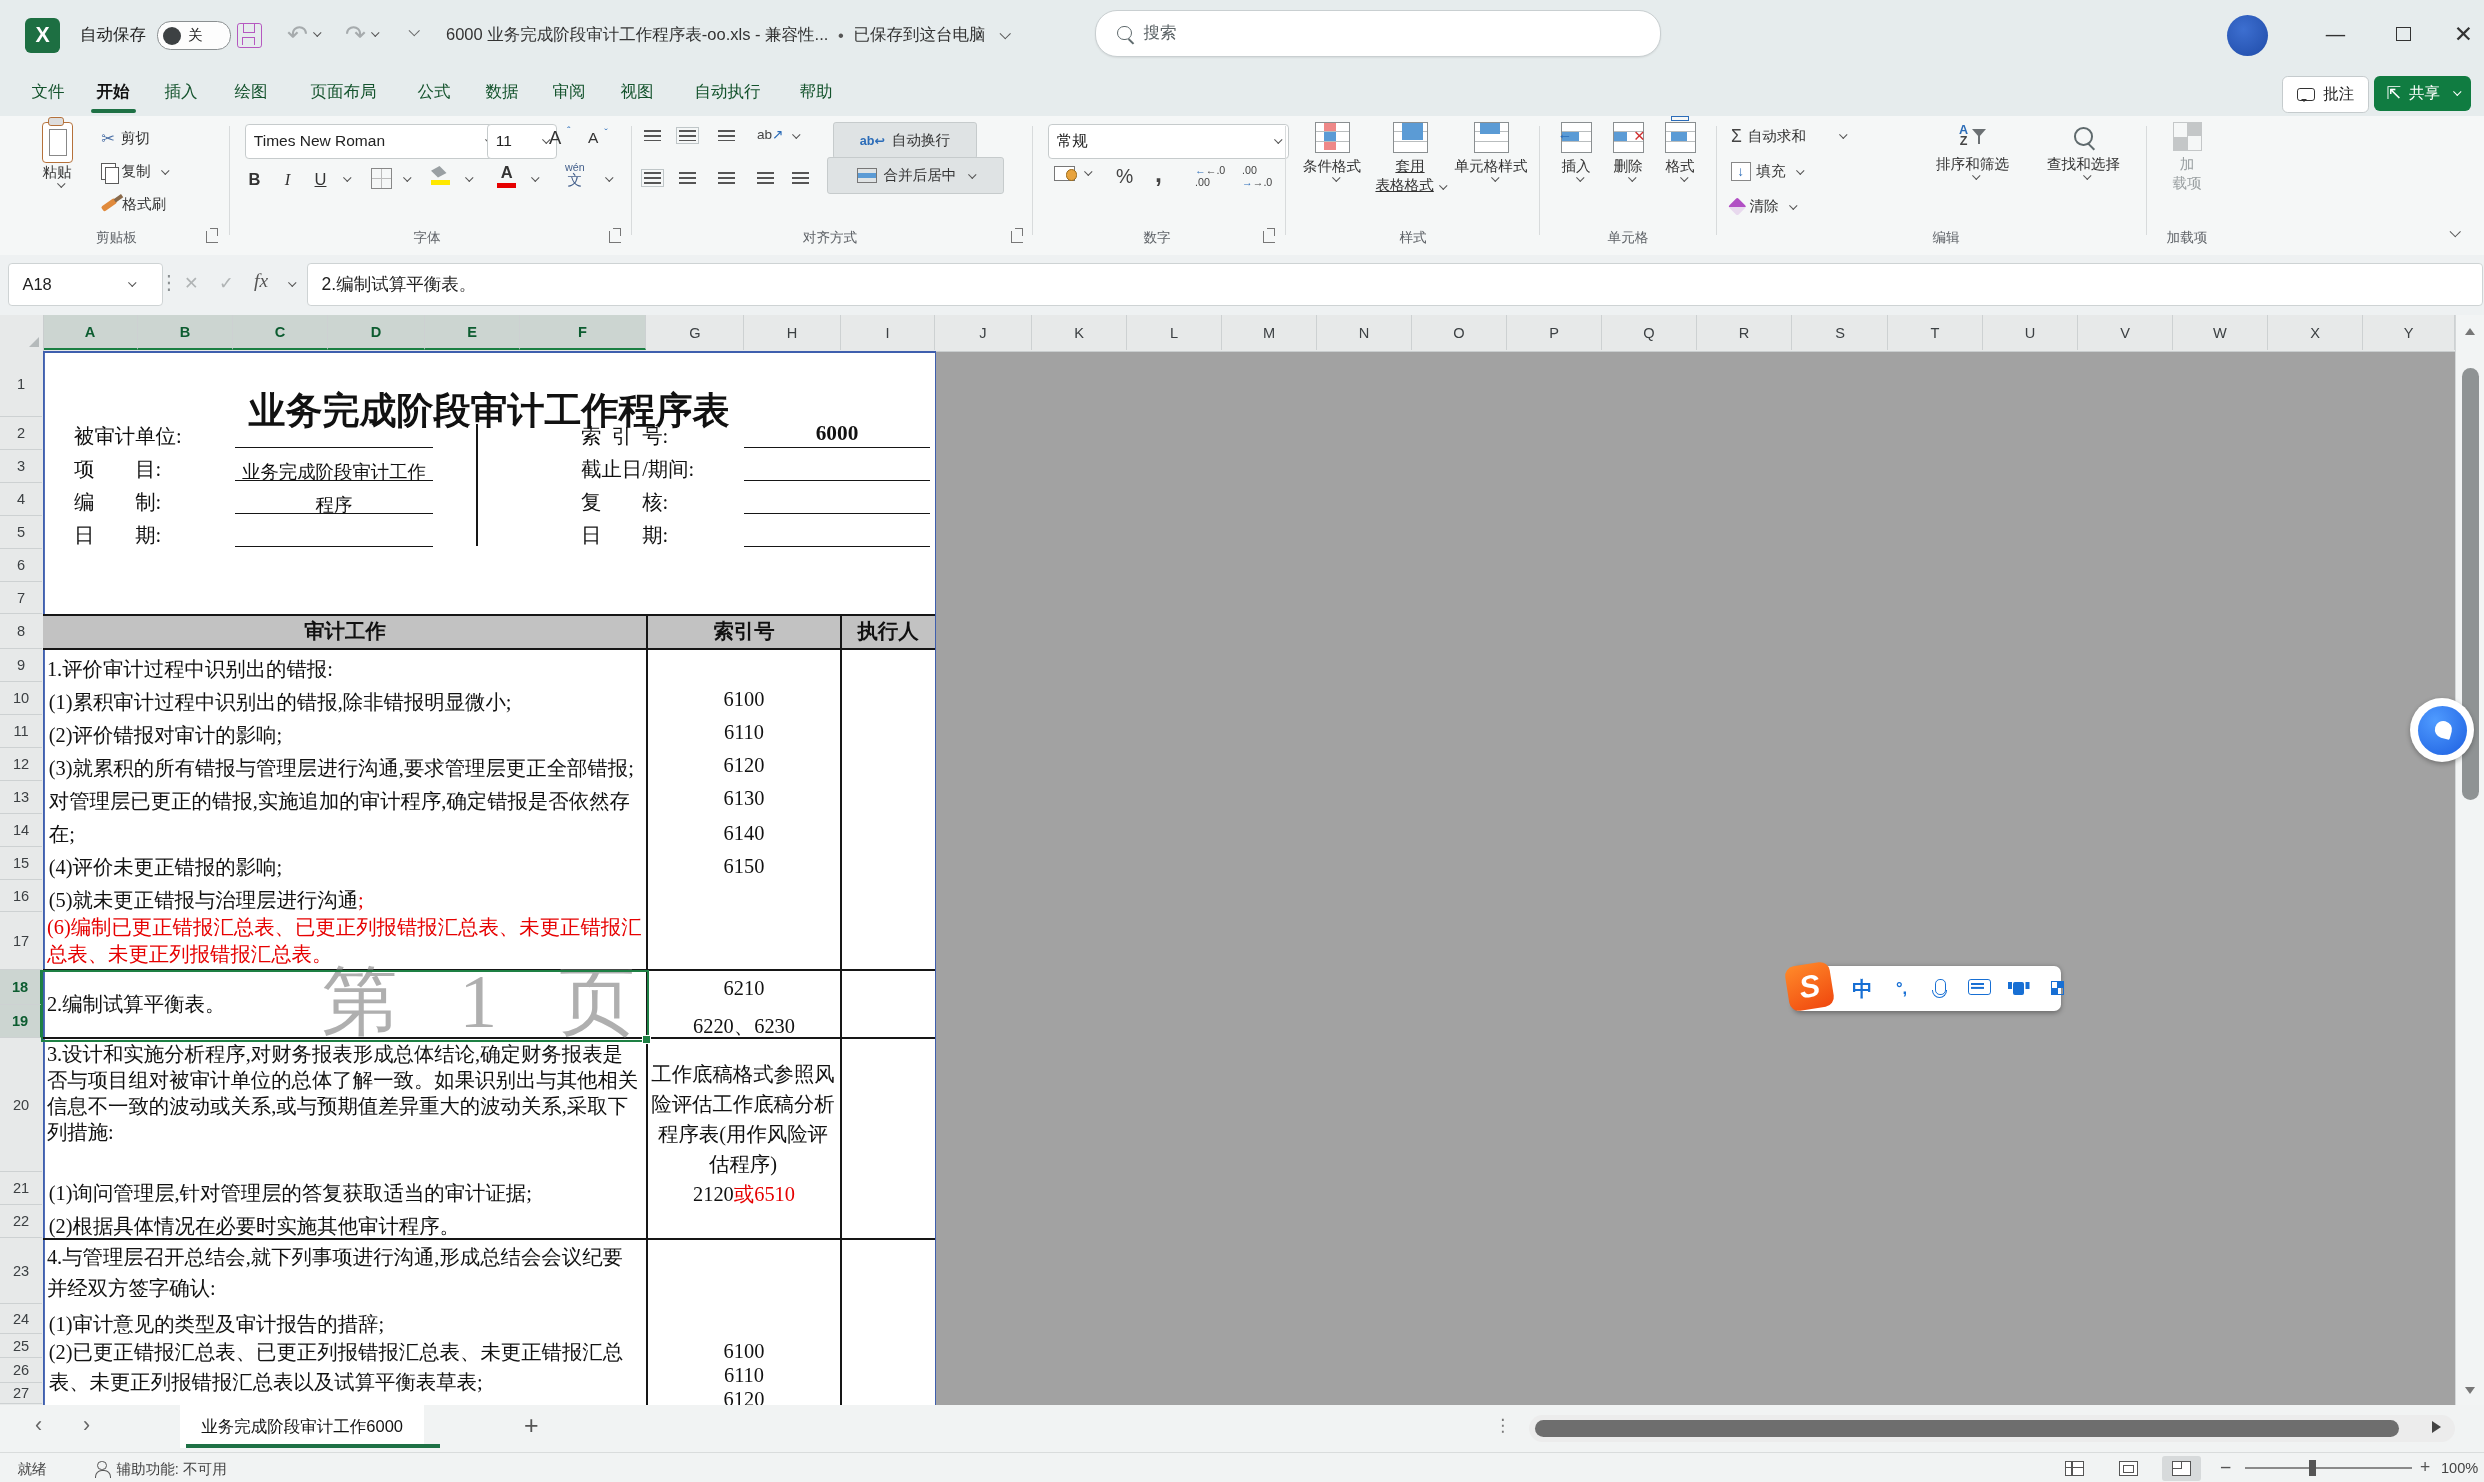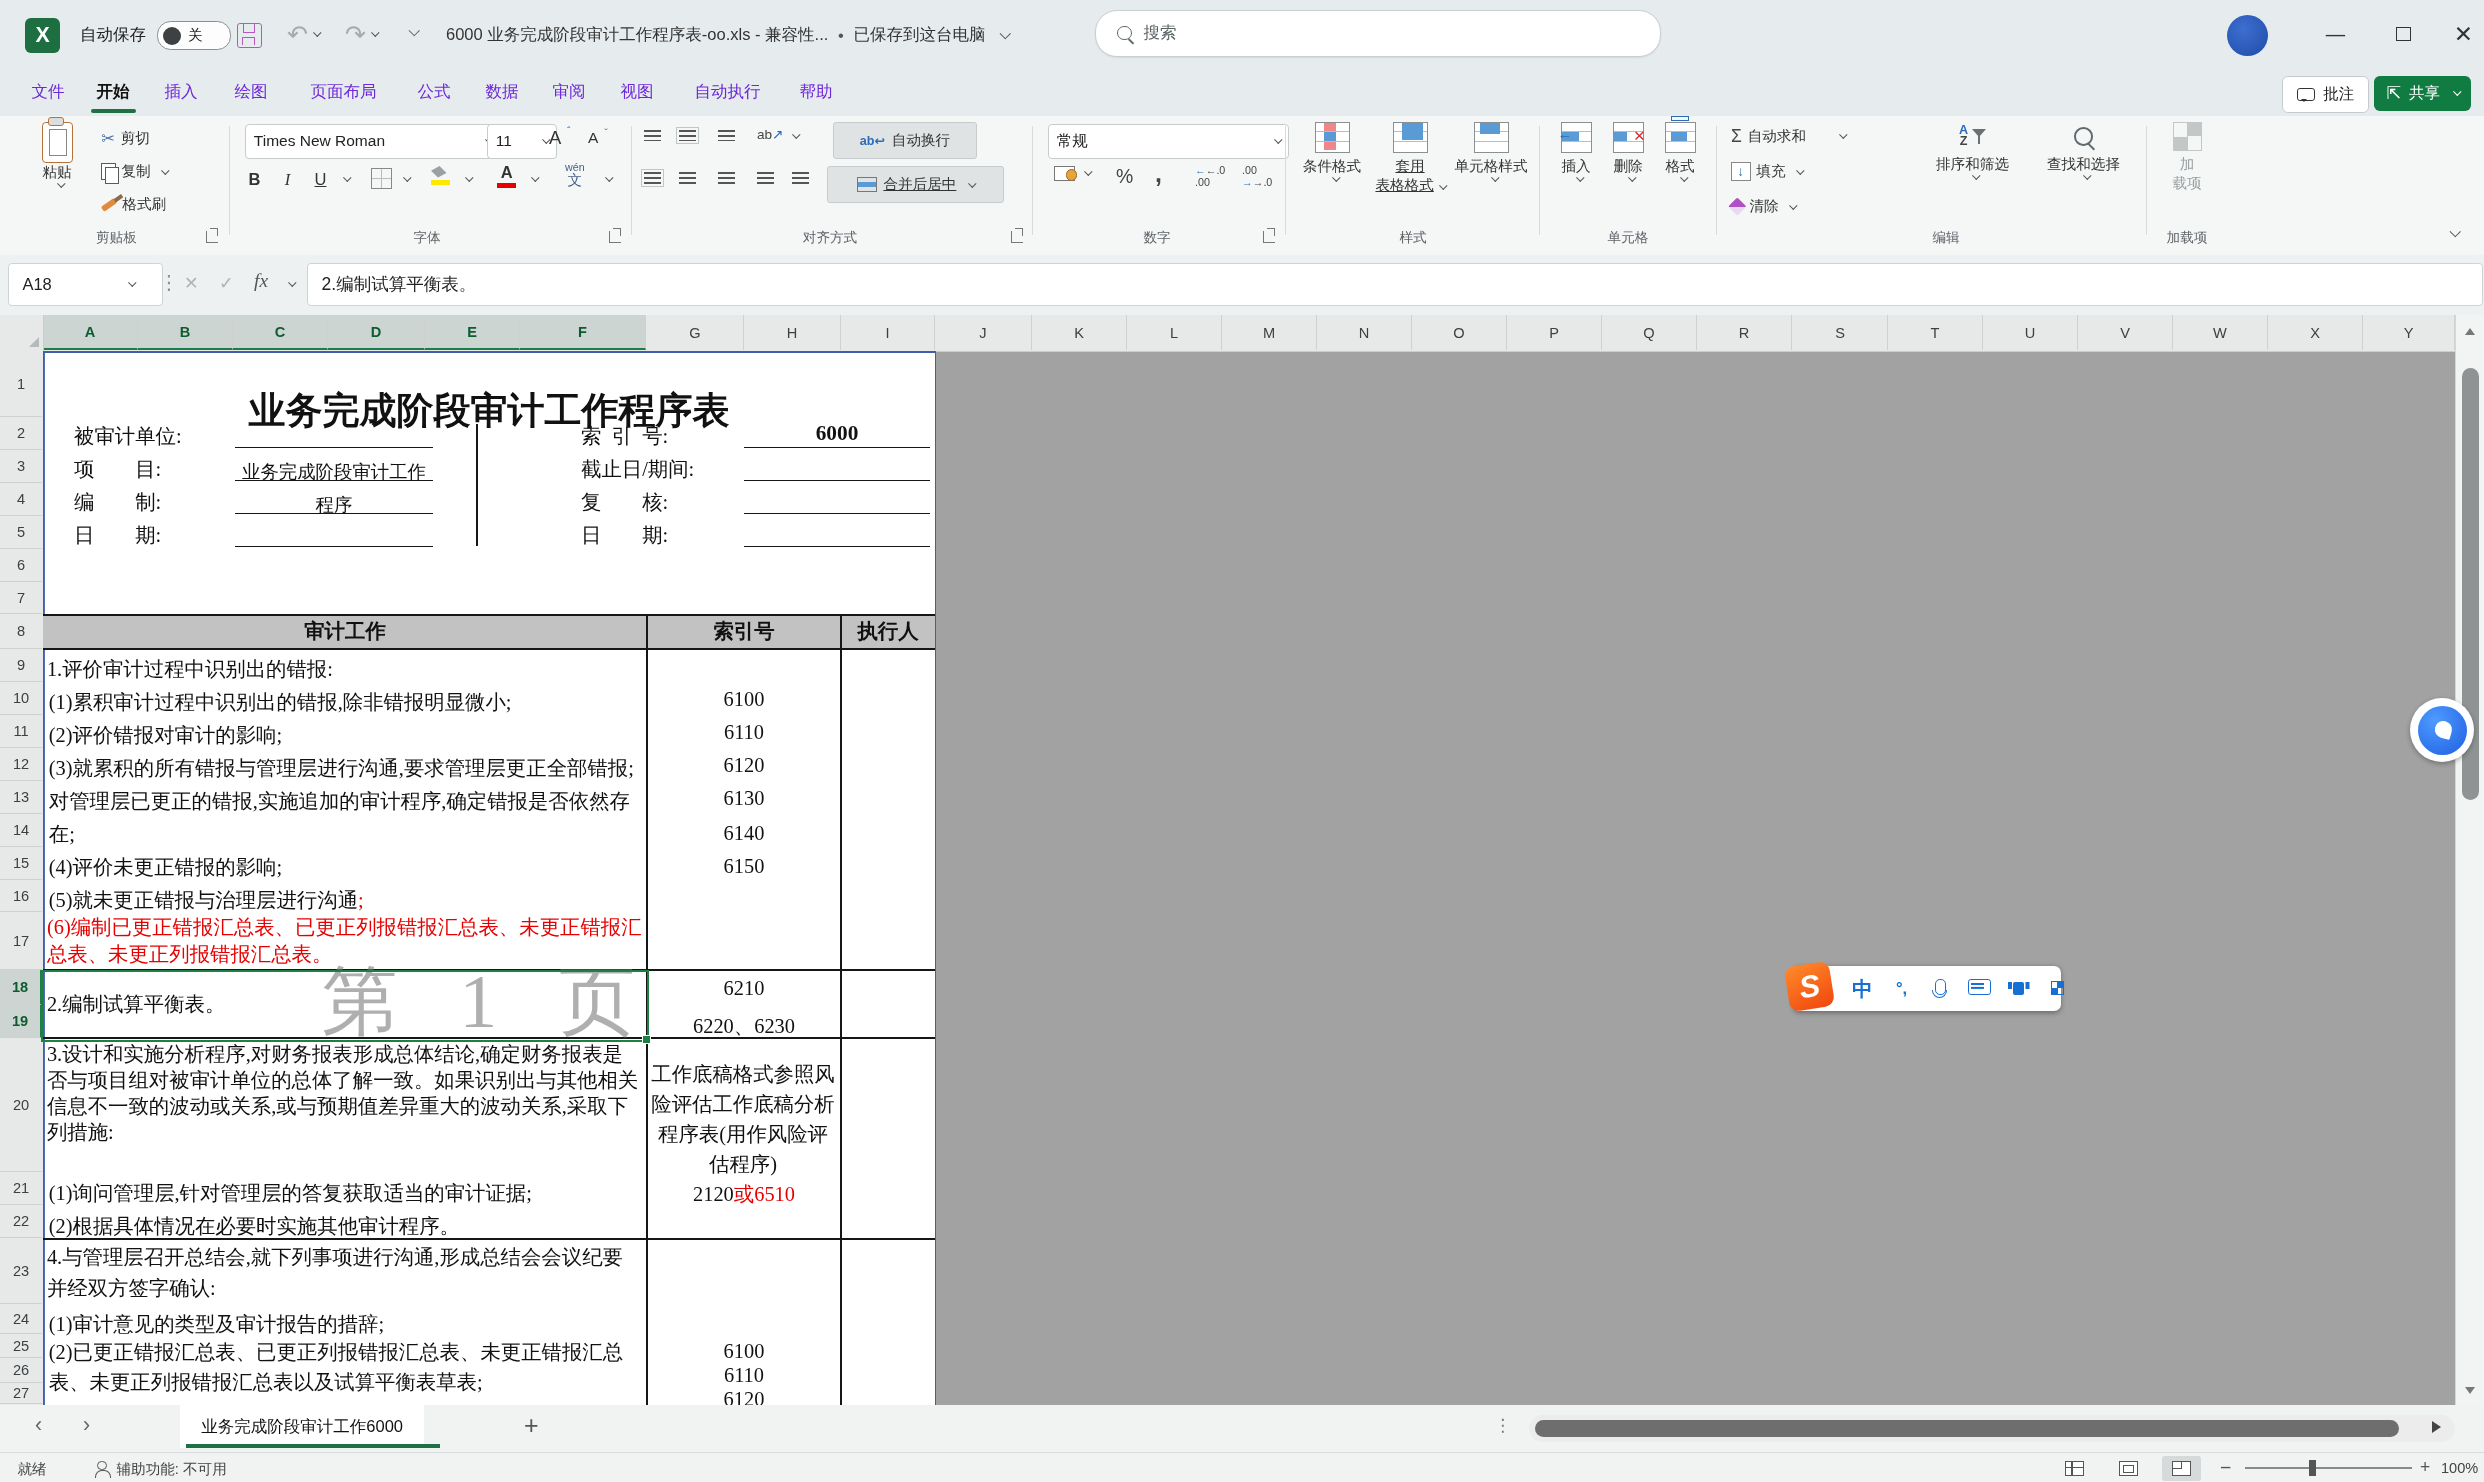--- a/index.html
+++ b/index.html
@@ -25,21 +25,21 @@
   .mag:after{content:"";position:absolute;width:1.9px;height:6.8px;background:#5f6a6d;
              left:11.6px;top:10.7px;transform:rotate(-45deg);}
   .winbtn{width:45px;height:45px;display:flex;align-items:center;justify-content:center;
           color:#333;font-size:19.4px;}
   .restore{width:12.6px;height:12.6px;border:1.5px solid #333;position:relative;background:#e6eced;}
   .restore:before{content:"";position:absolute;left:2.9px;top:-4.9px;width:12.6px;height:12.6px;
                   border:1.5px solid #333;z-index:-1;}
   
   #tabrow{left:0;top:70px;width:2484px;height:47px;background:#e6eced;}
   .rtab{position:absolute;top:0;height:43px;display:flex;align-items:center;justify-content:center;
-        font-size:16.5px;color:#6d28d9;}
+        font-size:16.5px;color:#14532d;}
   .rtab.active{font-weight:bold;color:#111;}
   .tabunder{position:absolute;height:3.9px;background:#1e7145;border-radius:1.9px;}
   .pillbtn{position:absolute;top:5.8px;height:35px;border-radius:5.8px;display:flex;align-items:center;
            justify-content:center;gap:7.8px;font-size:15.5px;}
   .bubble{width:16.5px;height:11.6px;border:1.6px solid #333;border-radius:2.9px;position:relative;}
   .bubble:after{content:"";position:absolute;left:2.9px;top:10.7px;border:3.9px solid transparent;
                 border-top-color:#333;}
   
   #ribbon{left:0;top:116px;width:2484px;height:139px;background:#f5f7f7;border-bottom:1px solid #d3d7d8;}
   .gdiv{position:absolute;top:9.7px;width:1px;height:109px;background:#d8dbdc;}
@@ -341,21 +341,21 @@
     </div>
     <span class="bars abs" style="left:644px;top:56px;outline:1.9px solid #bfc6c8;outline-offset:2.9px;"></span>
     <span class="bars abs" style="left:679px;top:56px;"></span>
     <span class="bars abs" style="left:718px;top:56px;"></span>
     <span class="bars abs" style="left:757px;top:56px;"></span>
     <span class="bars abs" style="left:792px;top:56px;"></span>
     <div class="togglebtn" style="left:833px;top:5.8px;width:142px;height:35px;">
       <span style="color:#2b6cb8;font-size:12.6px;font-weight:bold;">ab↩</span>
       <span>自动换行</span>
     </div>
-    <div class="togglebtn" style="left:827px;top:50px;width:175px;height:35px;text-decoration:underline;">
+    <div class="togglebtn" style="left:827px;top:41px;width:175px;height:35px;">
       <span style="display:inline-block;width:17.5px;height:12.6px;border:1.5px solid #777;background:
             linear-gradient(transparent 0 3.9px,#5b9bd5 3.9px 8.7px,transparent 8.7px);"></span>
       <span>合并后居中</span>
       <span class="chv sm"></span>
     </div>
     <div class="glabel" style="left:733px;">对齐方式</div>
     <div class="lnch" style="left:1011px;"></div>
     <div class="gdiv" style="left:1032px;"></div>
 
     <div class="combo" style="left:1048px;top:7.8px;width:223px;height:33px;">

